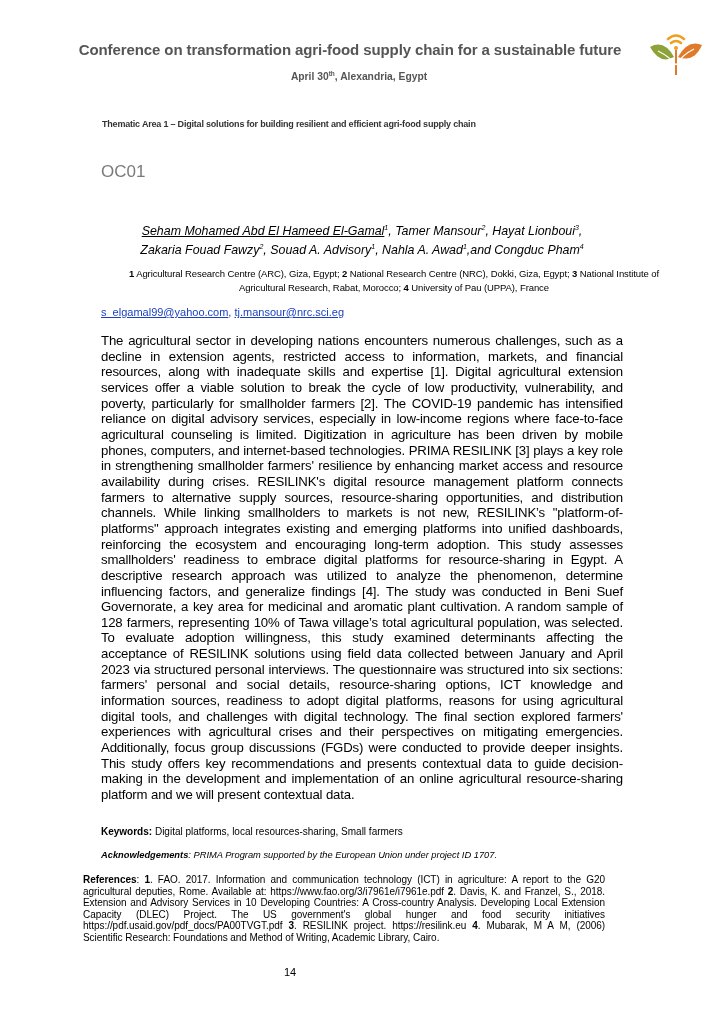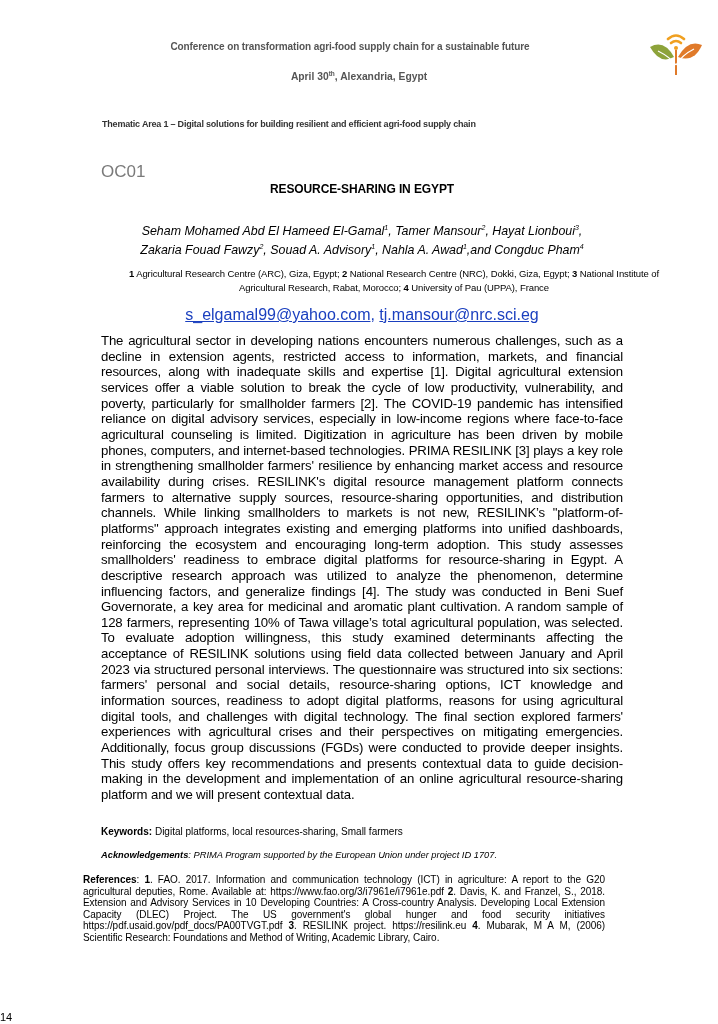--- a/index.html
+++ b/index.html
@@ -1,20 +1,20 @@
 <!DOCTYPE html>
 <html><head>
 <meta charset="utf-8">
 <style>
   html, body { margin: 0; padding: 0; background: #ffffff; }
   body { width: 718px; height: 1024px; position: relative; overflow: hidden; color: #000; }
   .abs { position: absolute; }
   .conf-header {
     left: 0; width: 700px; top: 41px; text-align: center;
-    font-family: "Liberation Sans", sans-serif; font-weight: bold; font-size: 10px;
+    font-family: "Liberation Sans", sans-serif; font-weight: bold; font-size: 15px;
     color: #555; letter-spacing: -0.1px;
   }
   .conf-date {
     left: 0; width: 718px; top: 71px; text-align: center;
     font-family: "Liberation Sans", sans-serif; font-weight: bold; font-size: 10.3px; color: #555;
   }
   .conf-date sup { font-size: 6.5px; vertical-align: 4px; line-height: 0; }
   .logo { left: 648px; top: 31px; width: 56px; height: 46px; }
   .thematic {
     left: 102px; top: 119px; font-family: "Liberation Sans", sans-serif; font-weight: bold;
@@ -26,48 +26,48 @@
   .title {
     left: 101px; width: 522px; top: 181px; text-align: center;
     font-family: "Liberation Sans", sans-serif; font-weight: bold; font-size: 12px; line-height: 16px;
     letter-spacing: -0.1px;
   }
   .authors {
     left: 101px; width: 522px; top: 222px; text-align: center;
     font-family: "Liberation Sans", sans-serif; font-style: italic; font-size: 12.4px; line-height: 19px;
   }
   .authors sup { font-size: 7px; vertical-align: 5px; line-height: 0; }
-  .authors .u { }
+  .authors .u { text-decoration: underline; }
   .affil {
     left: 96px; width: 532px; top: 267px; text-align: center;
     font-family: "Liberation Sans", sans-serif; font-size: 9.5px; line-height: 14px; letter-spacing: -0.1px; margin-left: 32px;
   }
   .emails {
-    left: 101px; width: 522px; top: 306px; text-align: center;
-    font-family: "Liberation Sans", sans-serif; font-size: 16px; color: #1a3fbf;
+    left: 101px; width: 522px; top: 306px; 
+    font-family: "Liberation Sans", sans-serif; font-size: 11px; color: #1a3fbf;
   }
   .emails a { color: #1a3fbf; text-decoration: underline; }
   .abstract {
     left: 101px; width: 522px; top: 333px;
     font-family: "Liberation Sans", sans-serif; font-size: 13.2px; line-height: 15.65px;
     text-align: justify; letter-spacing: -0.15px;
   }
   .keywords {
     left: 101px; top: 826px; font-family: "Liberation Sans", sans-serif; font-size: 10px;
   }
   .ack {
     left: 101px; top: 850px; font-family: "Liberation Sans", sans-serif; font-size: 9.3px; font-style: italic;
   }
   .refs {
     left: 83px; width: 522px; top: 874px;
     font-family: "Liberation Sans", sans-serif; font-size: 10px; line-height: 11.6px; text-align: justify;
     letter-spacing: -0.05px;
   }
   .page-num {
-    left: 0; width: 580px; top: 1011px; text-align: left;
+    left: 0; width: 580px; top: 966px; text-align: center;
     font-family: "Liberation Sans", sans-serif; font-size: 11px;
   }
   b { font-weight: bold; }
 </style>
 </head>
 <body>
 
 <div class="abs conf-header">Conference on transformation agri-food supply chain for a sustainable future</div>
 <div class="abs conf-date"><span>April 30</span><sup>th</sup><span>, Alexandria, Egypt</span></div>
 
@@ -81,21 +81,20 @@
     <path d="M28 19 L28 44" stroke="#e07a2a" stroke-width="2"></path>
     <path d="M10 20 Q22 26 28 34" stroke="#fff" stroke-width="1.2" fill="none"></path>
     <path d="M46 18 Q34 24 28 34" stroke="#fff" stroke-width="1.2" fill="none"></path>
   </svg>
 </div>
 
 <div class="abs thematic">Thematic Area 1 – Digital solutions for building resilient and efficient agri-food supply chain</div>
 <div class="abs oc-code">OC01</div>
 
 <div class="abs title">
-  <div>RESOURCE-SHARING IN EGYPT</div>
 </div>
 
 <div class="abs authors">
   <span><span class="u">Seham Mohamed Abd El Hameed El-Gamal</span><sup>1</sup><span>, </span></span><span><span>Tamer Mansour</span><sup>2</sup><span>, </span></span><span><span>Hayat Lionboui</span><sup>3</sup><span>,</span></span><br>
   <span><span>Zakaria Fouad Fawzy</span><sup>2</sup><span>, </span></span><span><span>Souad A. Advisory</span><sup>1</sup><span>, </span></span><span><span>Nahla A. Awad</span><sup>1</sup><span>,and </span></span><span><span>Congduc Pham</span><sup>4</sup></span>
 </div>
 
 <div class="abs affil"><b>1</b><span> Agricultural Research Centre (ARC), Giza, Egypt; </span><b>2</b><span> National Research Centre (NRC), Dokki, Giza, Egypt; </span><b>3</b><span> National Institute of Agricultural Research, Rabat, Morocco; </span><b>4</b><span> University of Pau (UPPA), France</span></div>
 
 <div class="abs emails"><a>s_elgamal99@yahoo.com</a><span>, </span><a>tj.mansour@nrc.sci.eg</a></div>

